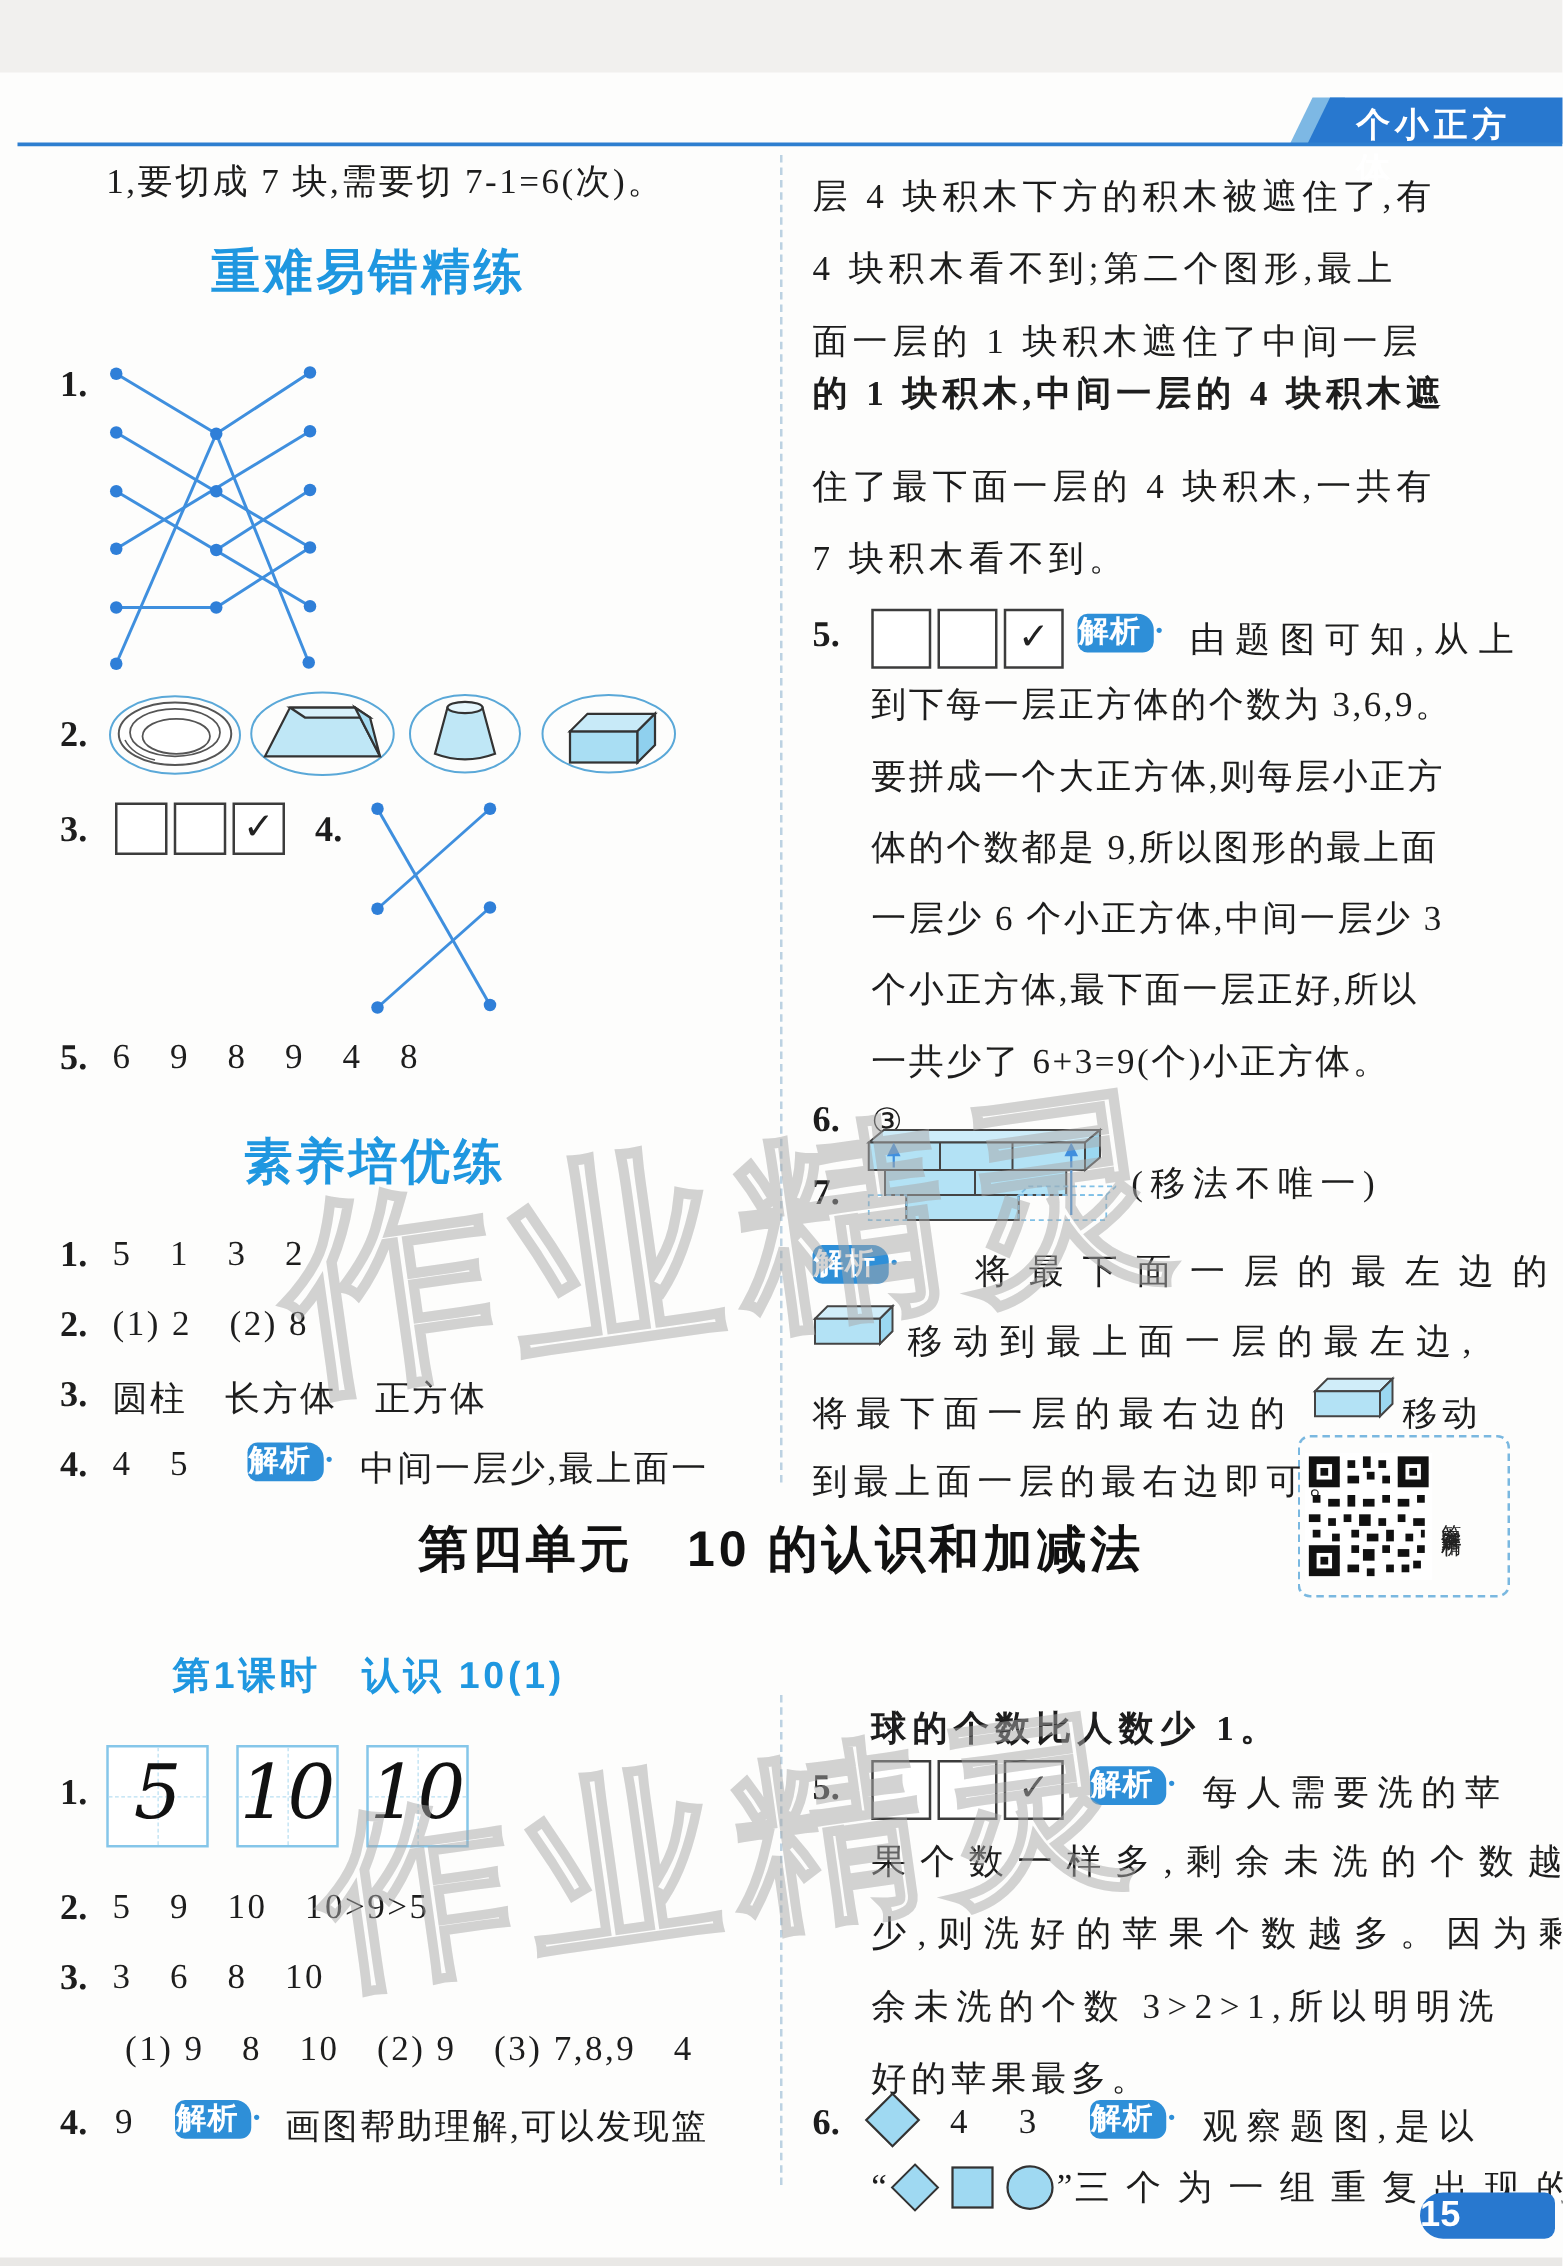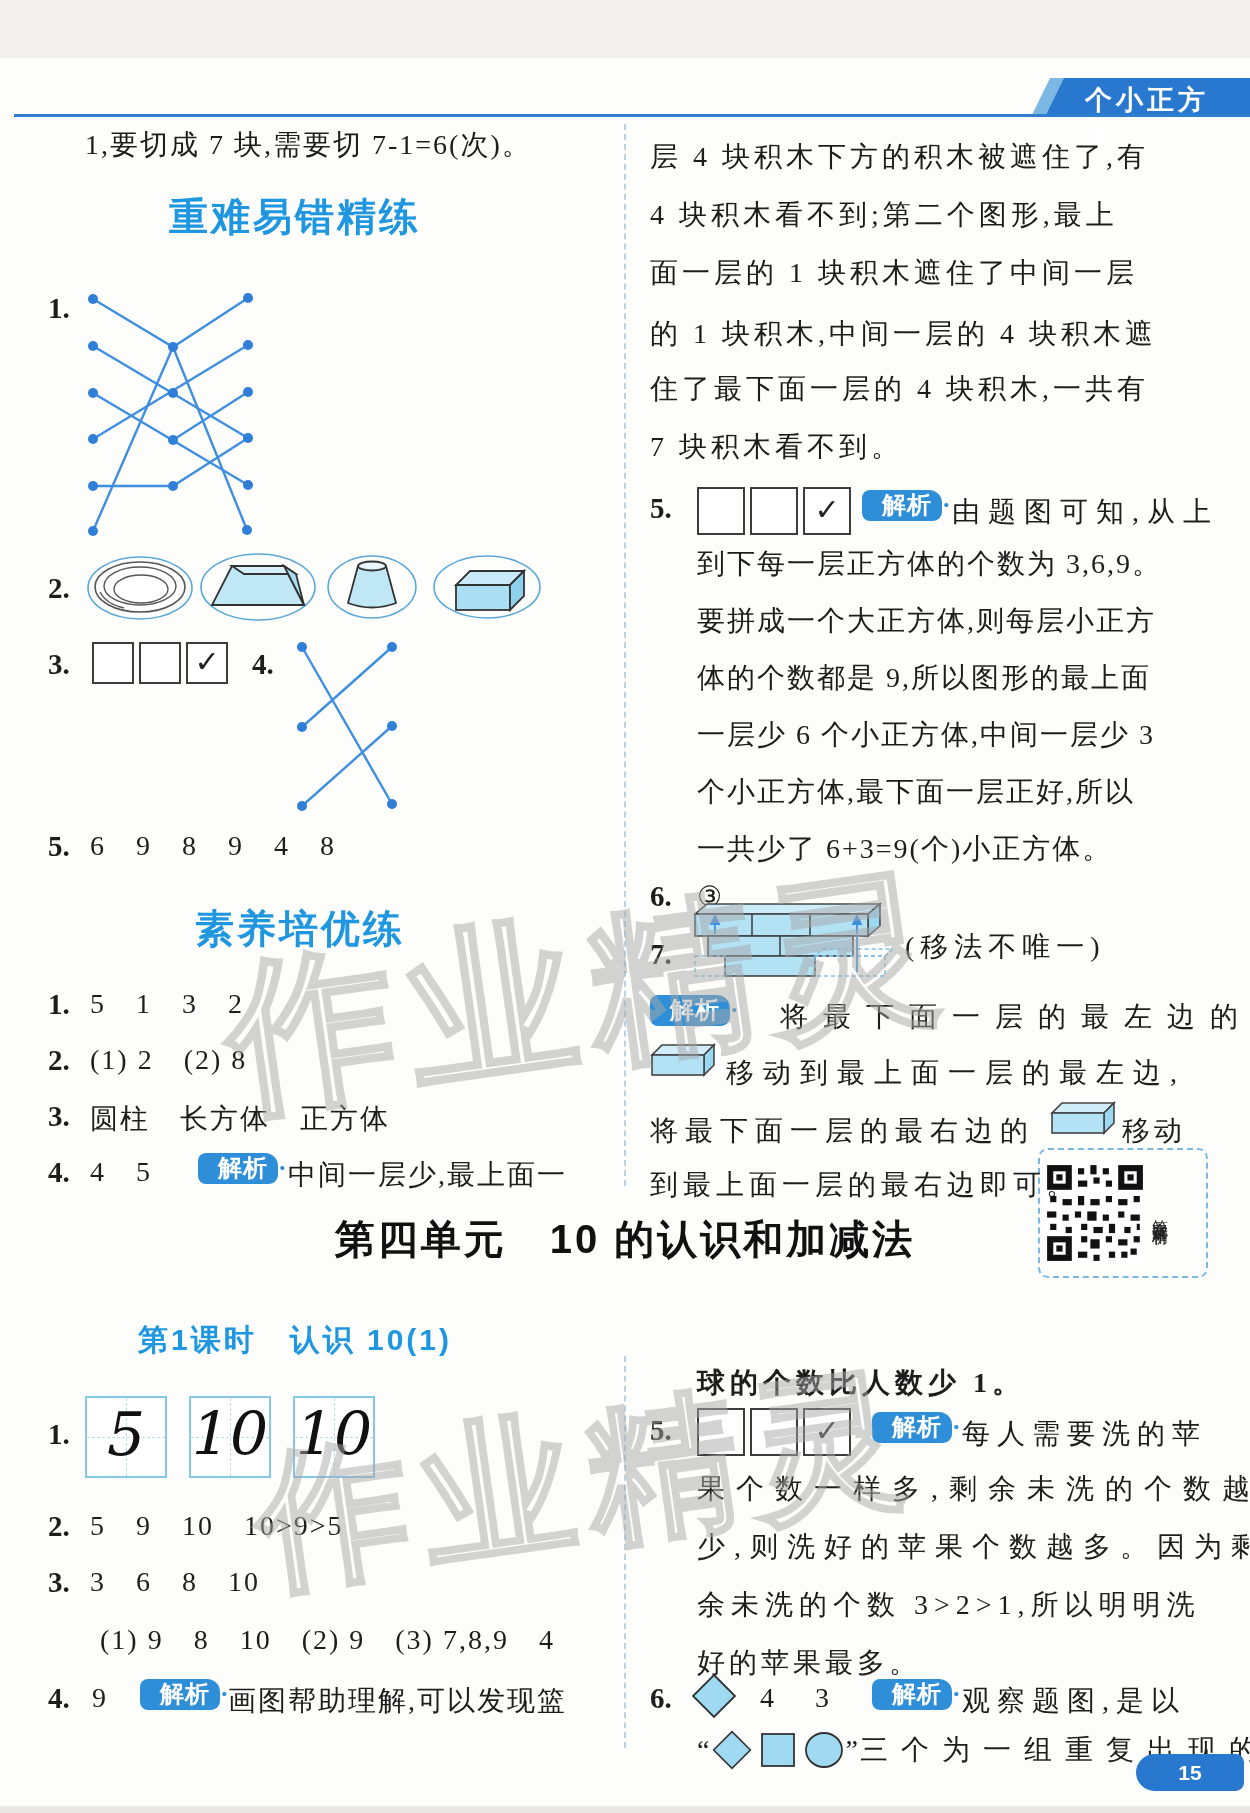--- a/index.html
+++ b/index.html
@@ -18,37 +18,37 @@
   .divider{width:0;border-left:2px dashed #bcd2e2;}
   .bluehead{color:var(--heading-blue,#1f97e0);font-family:"Liberation Sans","DejaVu Sans",sans-serif;
        font-weight:bold;font-size:39px;letter-spacing:3px;text-align:center;}
   .unit-title{font-family:"Liberation Sans","DejaVu Sans",sans-serif;font-weight:bold;
        font-size:40px;letter-spacing:3px;text-align:center;color:#111;}
   .numlab{font-weight:bold;font-size:29px;}
   .txt{font-size:28px;letter-spacing:2px;white-space:nowrap;}
   .jline{font-size:28px;white-space:nowrap;letter-spacing:4px;}
   .badge{display:inline-block;background:var(--badge-blue,#2e8fd8);color:#fff;
        font-family:"Liberation Sans","DejaVu Sans",sans-serif;font-weight:bold;font-size:24px;
-       padding:3px 10px 4px 20px;border-radius:8px 13px 9px 8px;letter-spacing:1px;line-height:1;}
+       padding:3px 10px 4px 1px;border-radius:8px 13px 9px 8px;letter-spacing:1px;line-height:1;}
   .bdot{color:var(--badge-blue,#2e8fd8);font-weight:bold;font-size:26px;}
   .cbx{display:inline-block;width:38px;height:38px;border:2px solid #3c3c3c;background:#fff;
        vertical-align:middle;text-align:center;line-height:36px;font-size:30px;color:#222;
        margin-right:5px;font-family:"DejaVu Sans",sans-serif;}
   .cbx.big{width:44px;height:44px;line-height:42px;}
   .wgrid{display:inline-block;width:78px;height:78px;border:2px solid #85c6e9;position:relative;
        margin-right:22px;vertical-align:top;background:#fff;}
   .wgrid:before{content:"";position:absolute;left:0;top:50%;width:100%;border-top:1px dashed #b9dff2;}
   .wgrid:after{content:"";position:absolute;top:0;left:50%;height:100%;border-left:1px dashed #b9dff2;}
   .wdigit{position:absolute;width:100%;top:6px;text-align:center;font-size:60px;font-style:italic;
        font-family:"DejaVu Serif",serif;color:#111;line-height:1;z-index:2;}
   .watermark{font-family:"Liberation Sans","DejaVu Sans",sans-serif;font-weight:bold;
        color:transparent;-webkit-text-stroke:3px #a8a8a8;opacity:.5;letter-spacing:14px;
        transform:rotate(-8deg);white-space:nowrap;z-index:5;pointer-events:none;}
   .pagebadge{background:var(--tab-blue,#2878cf);color:#fff;font-family:"Liberation Sans",sans-serif;
-       font-size:21px;font-weight:bold;text-align:center;line-height:37px;
+       font-size:29px;font-weight:bold;line-height:37px;
        border-radius:20px 9px 9px 20px;}
   .qrbox{border:2px dashed #7ab8e0;border-radius:10px;display:flex;align-items:center;padding:4px;}
   .qrcap{writing-mode:vertical-rl;font-size:16px;letter-spacing:2px;font-family:"Liberation Sans",sans-serif;color:#222;margin-left:3px;}
   svg{display:block;}
   .inlsvg{display:inline-block;vertical-align:middle;}
 </style>
 </head>
 <body style="--accent-blue: #2e7fd0; --tab-blue: #2878cf; --heading-blue: #1f97e0; --badge-blue: #2e8fd8; --diagram-blue: #3f8fde; --shape-fill: #b9e6f6; --shape-fill-dark: #93d6f0; --grid-border: #85c6e9; --watermark-gray: #a8a8a8;">
 
 <div class="abs topstrip"></div>
@@ -235,21 +235,21 @@
 <div class="abs txt" style="left:90px;top:1566px;">3 6 8 10</div>
 <div class="abs txt" style="left:100px;top:1624px;">(1) 9 8 10 (2) 9 (3) 7,8,9 4</div>
 <div class="abs numlab" style="left:48px;top:1682px;">4.</div>
 <div class="abs txt" style="left:92px;top:1682px;">9</div>
 <div class="abs" style="left:140px;top:1679px;"><span class="badge">解析</span><span class="bdot">·</span></div>
 <div class="abs txt" style="left:228px;top:1682px;">画图帮助理解,可以发现篮</div>
 
 <div class="abs jline" style="left:650px;top:138px;">层 4 块积木下方的积木被遮住了,有</div>
 <div class="abs jline" style="left:650px;top:196px;">4 块积木看不到;第二个图形,最上</div>
 <div class="abs jline" style="left:650px;top:254px;">面一层的 1 块积木遮住了中间一层</div>
-<div class="abs jline" style="left:650px;top:315px;">的 1 块积木,中间一层的 4 块积木遮</div>
+<div class="abs jline" style="left:650px;top:296px;font-weight:bold;">的 1 块积木,中间一层的 4 块积木遮</div>
 <div class="abs jline" style="left:650px;top:370px;">住了最下面一层的 4 块积木,一共有</div>
 <div class="abs jline" style="left:650px;top:428px;">7 块积木看不到。</div>
 
 <div class="abs numlab" style="left:650px;top:492px;">5.</div>
 <div class="abs" style="left:697px;top:487px;">
   <span class="cbx big"></span><span class="cbx big"></span><span class="cbx big">✓</span>
 </div>
 <div class="abs" style="left:862px;top:490px;"><span class="badge">解析</span><span class="bdot">·</span></div>
 <div class="abs jline" style="left:952px;top:493px;letter-spacing:8px;">由题图可知,从上</div>
 <div class="abs jline" style="left:697px;top:545px;letter-spacing:2px;">到下每一层正方体的个数为 3,6,9。</div>

